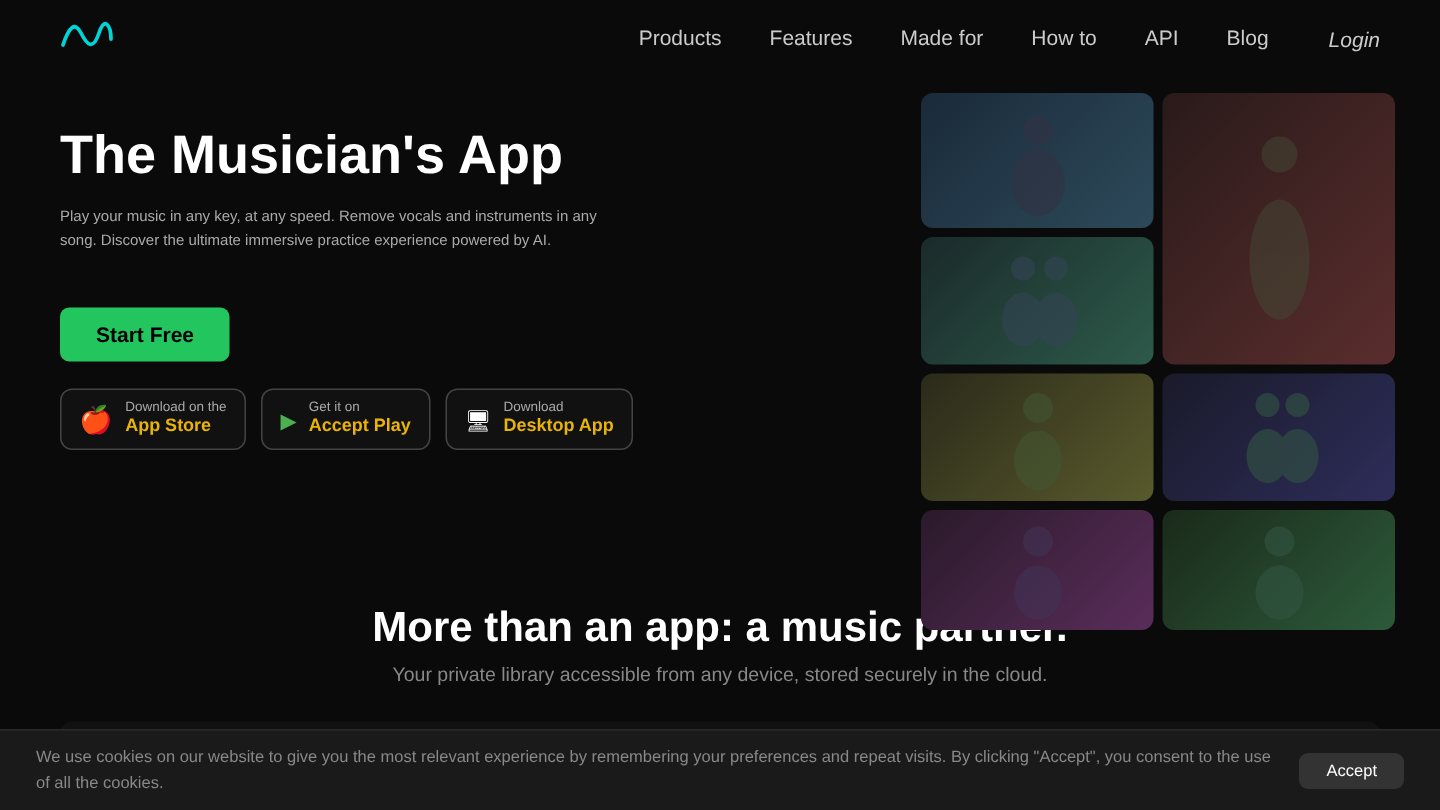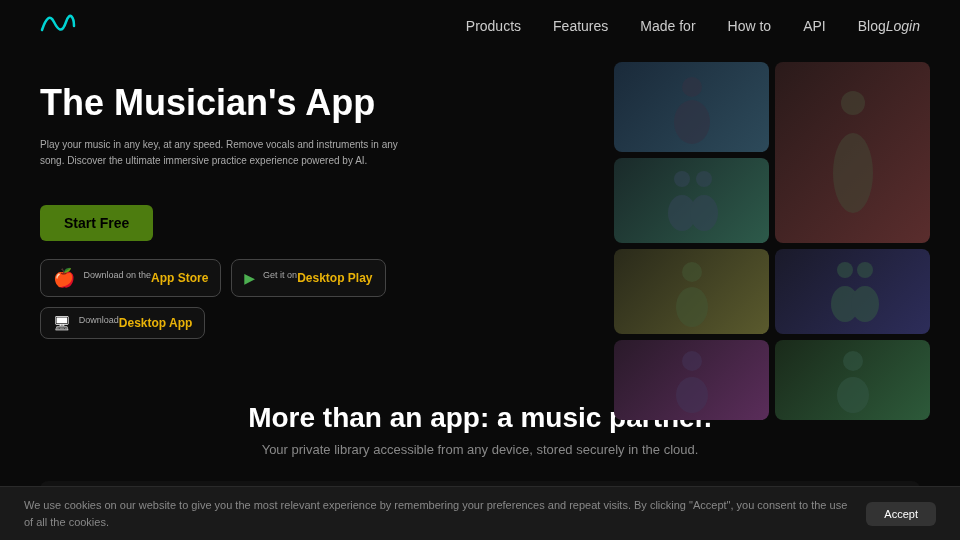--- a/index.html
+++ b/index.html
@@ -26,20 +26,21 @@
       margin-right: auto;
     }
     .nav-logo svg {
       width: 36px;
       height: 24px;
     }
     .nav-links {
       display: flex;
       gap: 32px;
       list-style: none;
+      margin-right: 40px;
     }
     .nav-links a {
       color: #cccccc;
       text-decoration: none;
       font-size: 14px;
     }
     .nav-auth {
       display: flex;
       align-items: center;
       gap: 12px;
@@ -81,21 +82,21 @@
       margin-bottom: 14px;
     }
     .hero-desc {
       font-size: 10px;
       color: #aaaaaa;
       line-height: 1.6;
       max-width: 360px;
       margin-bottom: 36px;
     }
     .btn-start {
-      background: #4d7c0f;
+      background: #22c55e;
       border: none;
       color: #000000;
       font-size: 14px;
       font-weight: 600;
       padding: 10px 24px;
       border-radius: 6px;
       cursor: pointer;
       margin-bottom: 18px;
       display: block;
     }
@@ -113,21 +114,21 @@
       padding: 7px 12px;
       background: #111;
       cursor: pointer;
       min-width: 100px;
     }
     .store-btn .store-icon {
       font-size: 18px;
     }
     .store-btn .store-text {
       display: flex;
-      flex-direction: row;
+      flex-direction: column;
     }
     .store-btn .store-text .sub {
       font-size: 9px;
       color: #aaa;
       line-height: 1;
     }
     .store-btn .store-text .main {
       font-size: 12px;
       font-weight: 600;
       color: #eab308;
@@ -319,21 +320,21 @@
         <span class="store-icon">🍎</span>
         <div class="store-text">
           <span class="sub">Download on the</span>
           <span class="main">App Store</span>
         </div>
       </div>
       <div class="store-btn">
         <span class="store-icon" style="color:#4caf50; font-size:14px;">▶</span>
         <div class="store-text">
           <span class="sub">Get it on</span>
-          <span class="main">Desktop Play</span>
+          <span class="main">Accept Play</span>
         </div>
       </div>
       <div class="store-btn">
         <span class="store-icon" style="font-size:14px;">🖥</span>
         <div class="store-text">
           <span class="sub">Download</span>
           <span class="main">Desktop App</span>
         </div>
       </div>
     </div>

